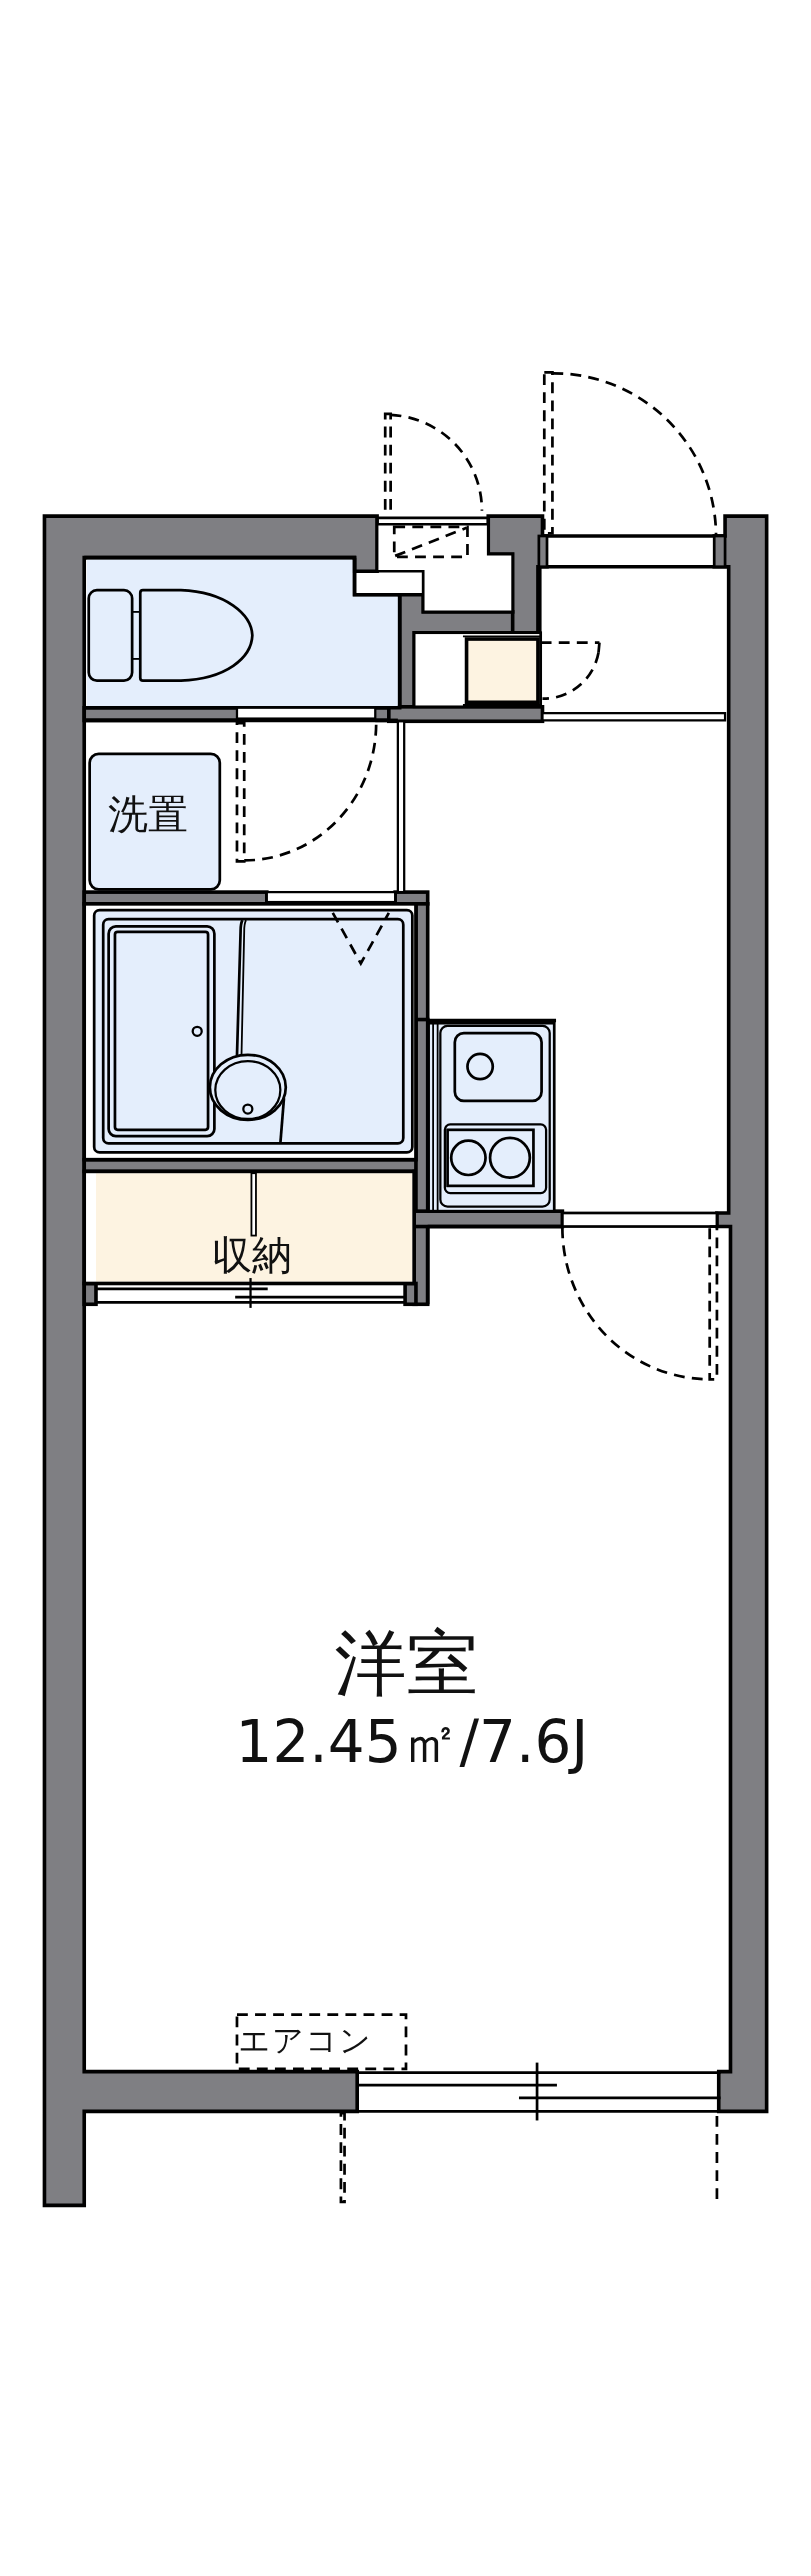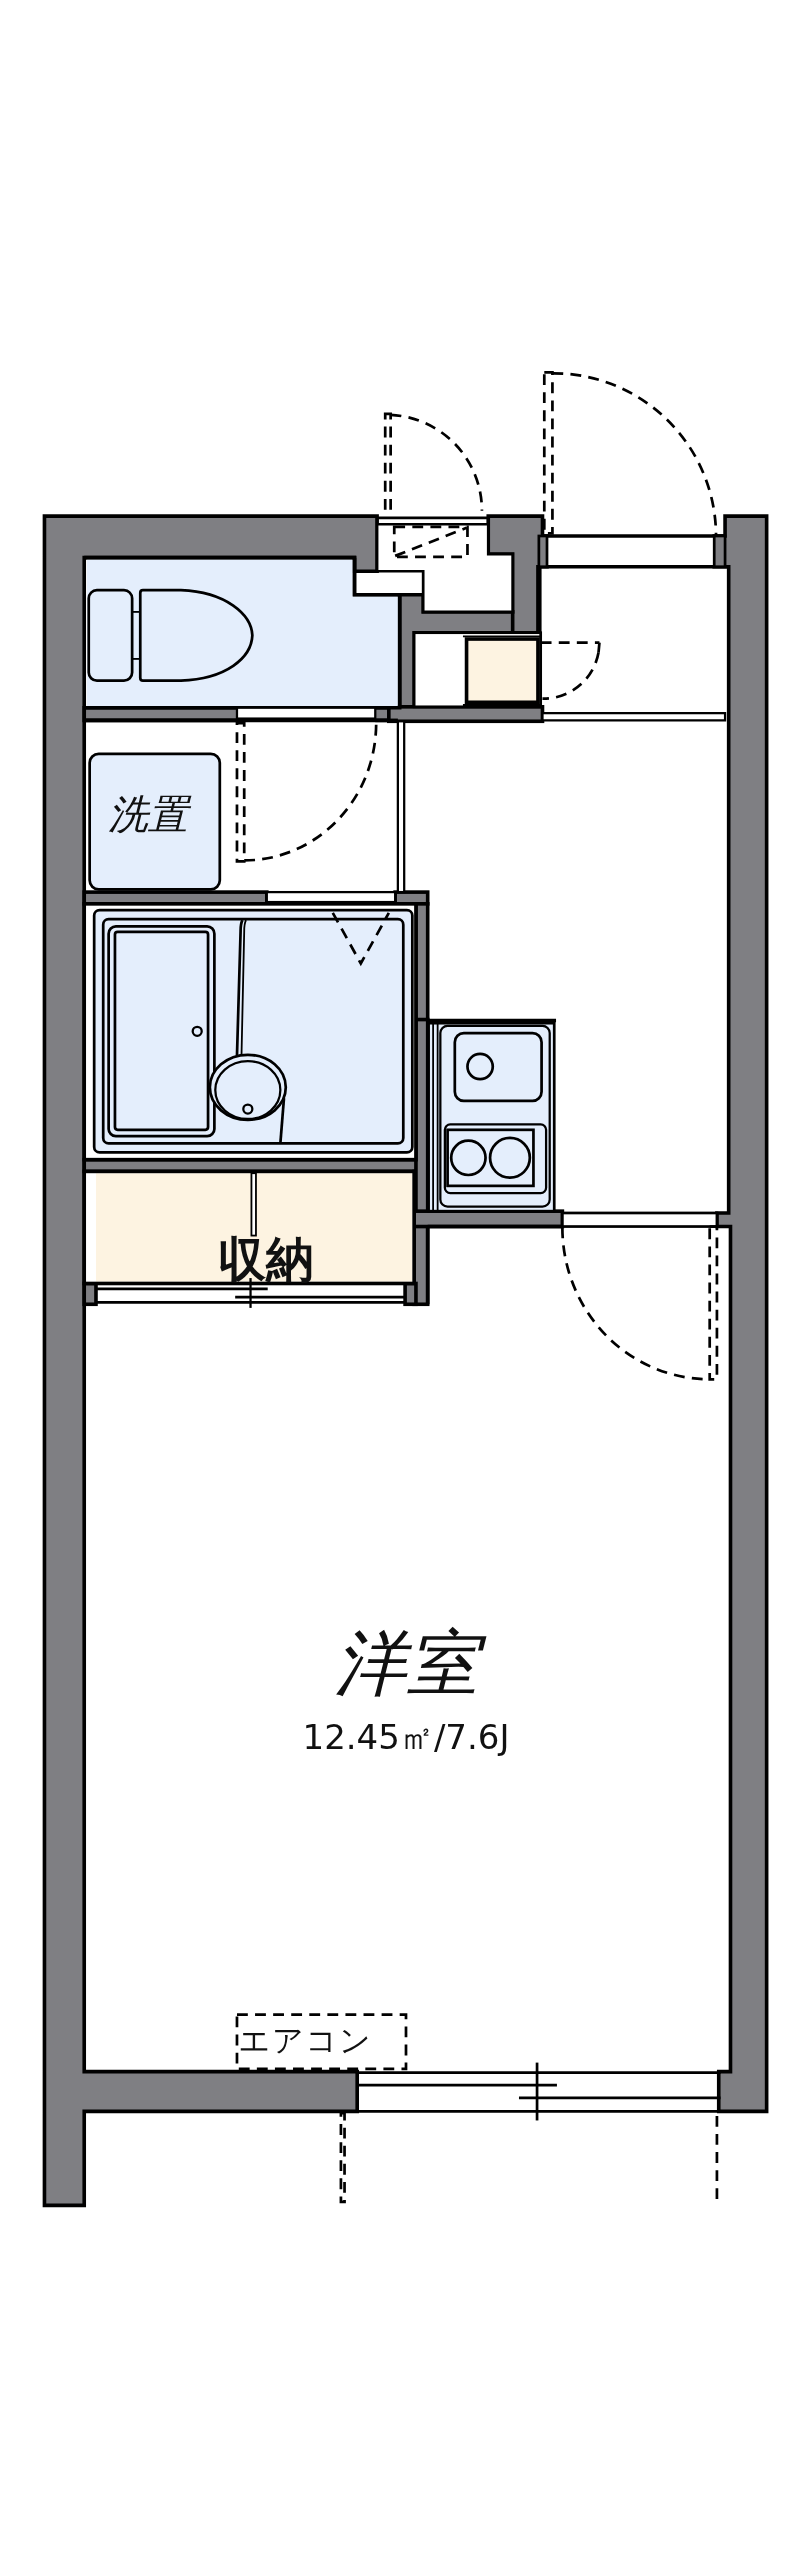--- a/index.html
+++ b/index.html
@@ -1,22 +1,22 @@
 <!DOCTYPE html>
 <html style="font-size:14.5px"><head>
 <meta charset="utf-8">
 <style>
   html, body { margin: 0; padding: 0; background: #ffffff; }
   body { width: 812px; height: 2576px; position: relative; overflow: hidden; font-family: "DejaVu Sans", "Liberation Sans", sans-serif; }
   #plan { position: absolute; left: 0; top: 0; width: 812px; height: 2576px; }
   .lbl { position: absolute; color: #111; white-space: nowrap; line-height: 1; text-align: center; }
-  .washer-label { left: 89px; top: 794px; width: 118px; font-size: 40px; font-style: italic; }
-  .storage-label { left: 212px; top: 1235px; width: 108px; font-size: 48px; background: transparent; font-weight: bold; }
-  .room-name { left: 271px; top: 1627px; width: 271px; font-size: 72px; font-style: italic; }
-  .room-area { left: 216px; top: 1713px; width: 380px; font-size: 34px; margin-top: 7px; }
+  .washer-label { left: 89px; top: 794px; width: 118px; font-size: 40px; }
+  .storage-label { left: 198px; top: 1235px; width: 108px; font-size: 40px; background: transparent; }
+  .room-name { left: 271px; top: 1627px; width: 271px; font-size: 72px; }
+  .room-area { left: 222px; top: 1713px; width: 380px; font-size: 58px; }
   .ac-label { left: 221px; top: 2025px; width: 169px; font-size: 31px; letter-spacing: 1.8px; }
   svg .wall { fill: #7f7f83; stroke: #000; stroke-width: 4; stroke-linejoin: miter; }
   svg .ln { stroke: #000; fill: none; }
   svg .dash { stroke: #000; fill: none; stroke-width: 3; stroke-dasharray: 12 8; }
   svg .blue { fill: #e4eefc; }
   svg .cream { fill: #fdf3e1; }
 </style>
 </head>
 <body>
 

